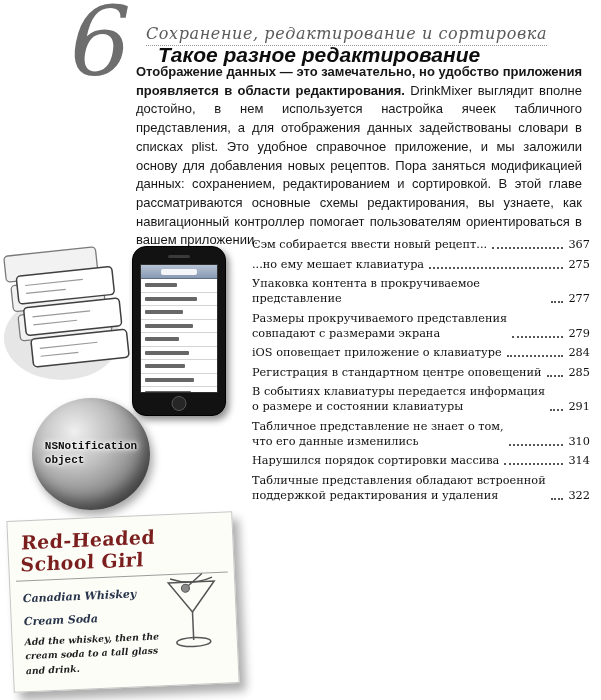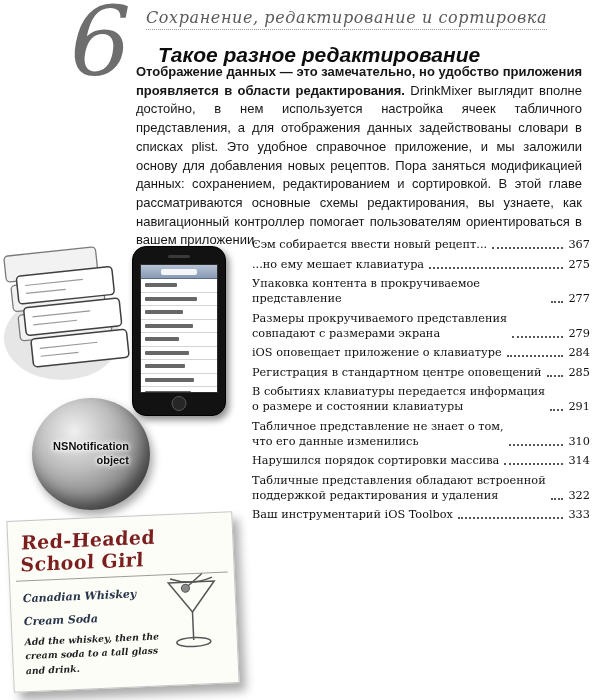--- a/index.html
+++ b/index.html
@@ -8,21 +8,21 @@
     overflow:hidden; font-family:"Liberation Sans", sans-serif; color:#1a1a1a;
   }
 
   
   .chapter-number {
     position:absolute; left:70px; top:-6px;
     font-family:"DejaVu Serif", serif; font-style:italic; font-weight:200;
     font-size:96px; line-height:1; color:#6e6e6e;
   }
   .chapter-topic {
-    position:absolute; left:146px; top:8px;
+    position:absolute; left:146px; top:24px;
     font-family:"DejaVu Serif", serif; font-style:italic;
     font-size:16px; letter-spacing:0.6px; color:#5a5a5a;
     border-bottom:1px dotted #999; padding-bottom:2px;
   }
   .chapter-title {
     position:absolute; left:146px; top:31px;
     font-size:21px; font-weight:bold; font-style:italic; color:#0d0d0d;
   }
 
   
@@ -87,23 +87,24 @@
 
   
   .notification-ball {
     position:absolute; left:32px; top:398px; width:118px; height:112px;
     border-radius:50%;
     background:radial-gradient(circle at 36% 30%, #f0f0f0 0%, #bdbdbd 35%, #8a8a8a 62%, #565656 88%, #3e3e3e 100%);
     box-shadow: inset -6px -9px 14px rgba(0,0,0,0.38), 3px 5px 8px rgba(0,0,0,0.35);
     display:flex; align-items:center; justify-content:center;
   }
   .notification-ball-label {
-    font-size:11px; font-weight:bold; color:#0e0e0e; text-align:right;
+    font-size:11px; font-weight:bold; color:#0e0e0e; text-align:left;
     white-space:pre-line; line-height:1.25;
     text-shadow:0 0 3px #fff, 0 0 5px #fff, 0 0 9px #fff;
+    font-family:Liberation Mono, monospace;
   }
 
   
   .recipe-card {
     position:absolute; left:10px; top:516px; width:226px; height:172px;
     background:#fdfdf8; border:1px solid #c6c6c6; transform:rotate(-2.5deg);
     box-shadow:6px 8px 10px rgba(0,0,0,0.32);
     padding:10px 12px; box-sizing:border-box;
   }
   .recipe-title {
@@ -235,25 +236,20 @@
       <span class="toc-page">314</span>
     </div>
 
     <div class="toc-entry">
       <span class="toc-title">Табличные представления обладают встроенной
 поддержкой редактирования и удаления</span>
       <span class="toc-leader"></span>
       <span class="toc-page">322</span>
     </div>
 
-    <div class="toc-entry">
-      <span class="toc-title">Ваш инструментарий iOS Toolbox</span>
-      <span class="toc-leader"></span>
-      <span class="toc-page">333</span>
-    </div>
   </div>
 
   <div class="notification-ball">
     <div class="notification-ball-label">NSNotification
 object</div>
   </div>
 
   <div class="recipe-card">
     <div class="recipe-title">Red-Headed School Girl</div>
     <div class="recipe-rule"></div>

